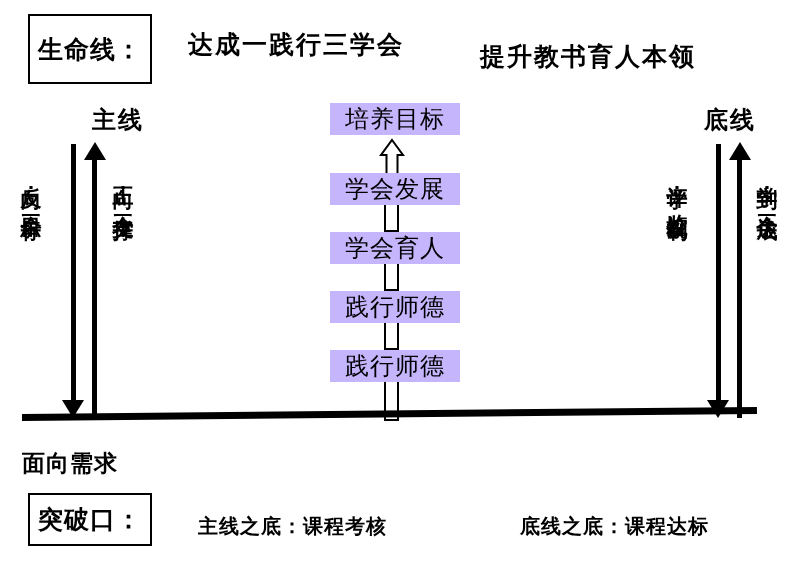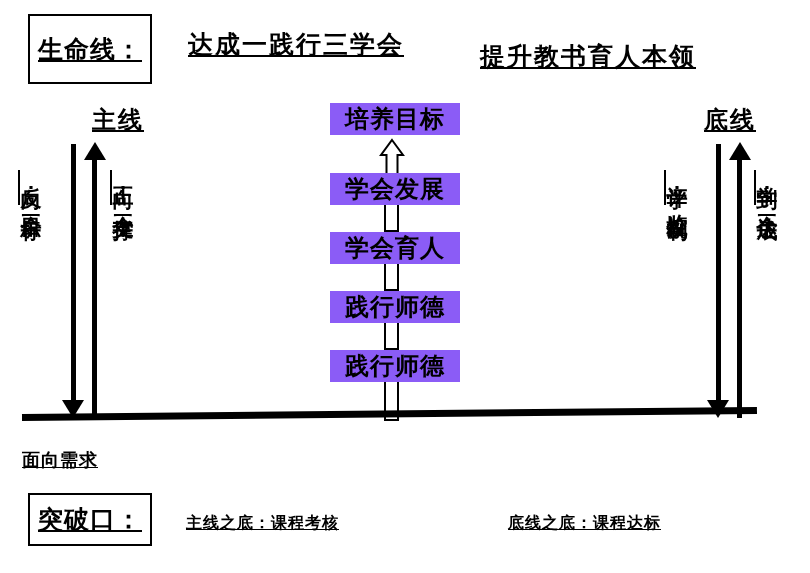--- a/index.html
+++ b/index.html
@@ -11,21 +11,21 @@
     font-family: "Liberation Serif", "DejaVu Serif", serif;
     color: #000000;
   }
   #canvas {
     position: relative;
     width: 810px;
     height: 573px;
     background: #ffffff;
     overflow: hidden;
   }
-  .abs { position: absolute; text-decoration: underline; }
+  .abs { position: absolute; }
 
   
   .key-box {
     border: 2px solid #000;
     display: flex;
     align-items: center;
     justify-content: center;
     font-size: 25px;
     font-weight: bold;
     letter-spacing: 1px;
@@ -34,21 +34,21 @@
   }
 
   
   .heading {
     font-size: 25px;
     font-weight: bold;
     white-space: nowrap;
     letter-spacing: 2px;
   }
   .heading-sm {
-    font-size: 18px;
+    font-size: 23px;
     font-weight: bold;
     white-space: nowrap;
     letter-spacing: 1px;
   }
   .pillar-label {
     font-size: 24px;
     font-weight: bold;
     white-space: nowrap;
     letter-spacing: 2px;
     text-align: center;
@@ -89,46 +89,47 @@
     width: 15px;
   }
   .hollow-arrow {
     position: absolute;
     width: 28px;
     height: 40px;
   }
   .center-node {
     position: absolute;
     font-size: 24px;
-    font-weight: bold;
+    font-weight: normal;
     white-space: nowrap;
     letter-spacing: 1px;
     text-align: center;
-    background: #8b5cf6;
+    background: #c4b5fd;
     z-index: 3;
   }
 
   
   #baseline {
     position: absolute;
     left: 22px;
     top: 414px;
     width: 735px;
     height: 7px;
     background: #000;
     transform: rotate(-0.55deg);
     transform-origin: left center;
     z-index: 1;
   }
 
   .footer-line {
-    font-size: 16px;
+    font-size: 20px;
     font-weight: bold;
     white-space: nowrap;
     letter-spacing: 1px;
+    margin-left: 12px;
   }
 </style>
 </head>
 <body>
 
 <div id="canvas">
 
   <div class="key-box abs" style="left:28px; top:14px; width:124px; height:70px;">
     <span>生命线：</span>
   </div>

